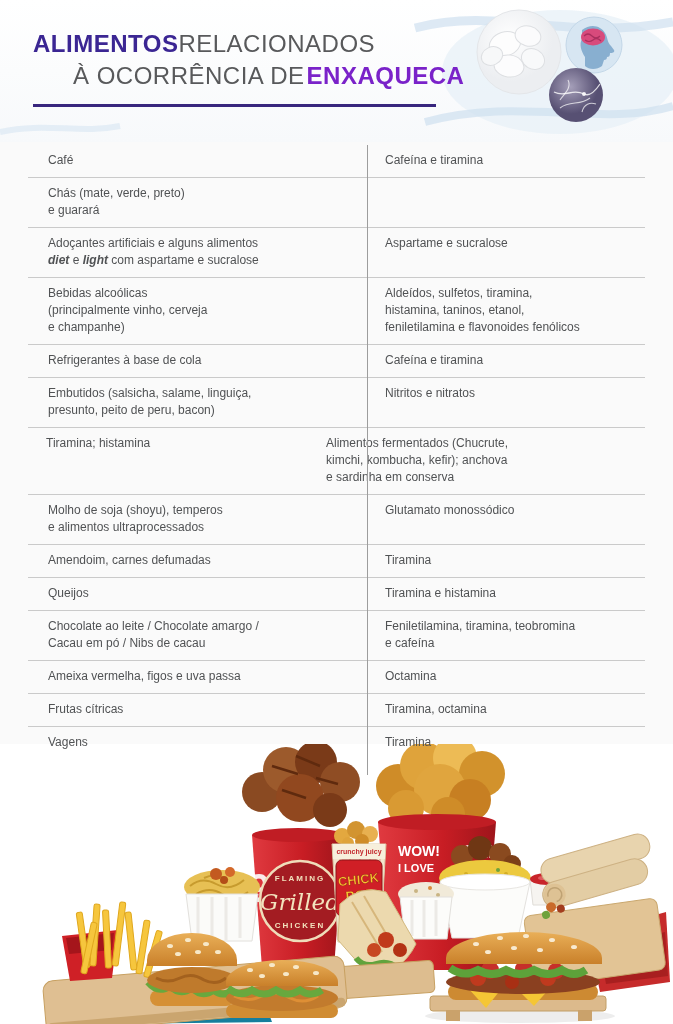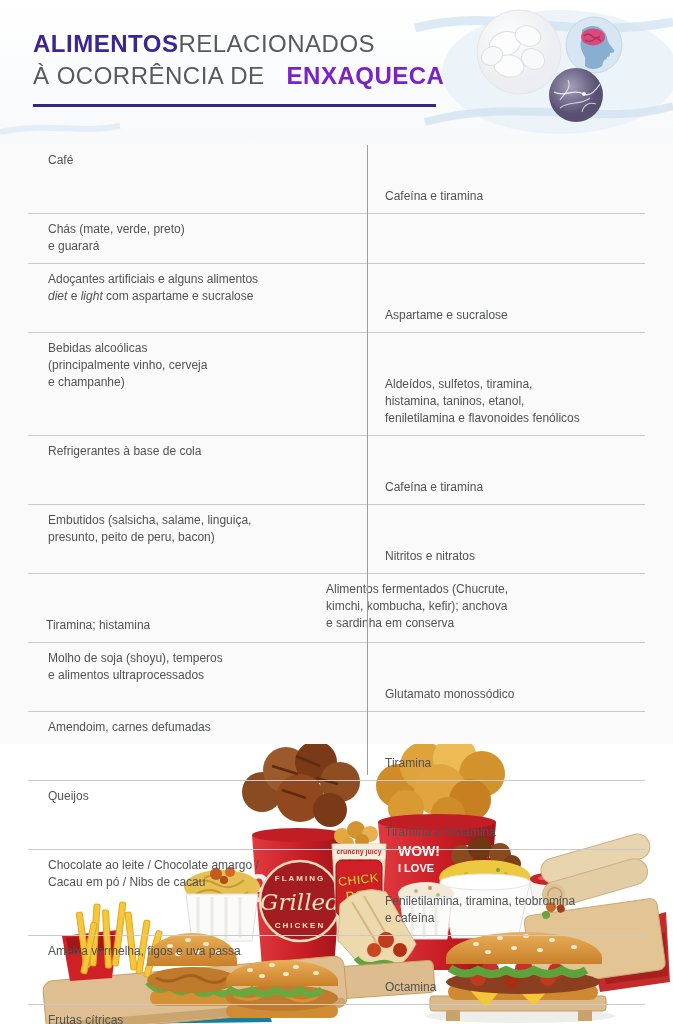--- a/index.html
+++ b/index.html
@@ -5,32 +5,32 @@
   html,body{margin:0;padding:0;background:#e9e9e9;}
   .page{position:relative;width:673px;height:1024px;margin:0 auto;overflow:hidden;
         background:#fafafa;font-family:"Liberation Sans",sans-serif;}
   
   .header{position:absolute;top:0;left:0;width:673px;height:142px;
           background:linear-gradient(180deg,#ffffff 0%,#f7f9fb 100%);}
   .header-decor{position:absolute;top:0;right:0;width:673px;height:142px;}
   .title-block{position:absolute;top:28px;left:33px;z-index:3;}
   .t-line{font-size:24px;line-height:32px;letter-spacing:.5px;white-space:nowrap;}
   .t-bold1{font-weight:800;color:#3b2693;}
-  .t-bold2{font-weight:800;color:#7a22c9;margin-left:22px;}
-  .t-gray{font-weight:400;color:#58595b;}
+  .t-bold2{font-weight:800;color:#7a22c9;margin-left:2px;}
+  .t-gray{font-weight:400;color:#58595b;margin-left:40px;}
   .t-gray.after{margin-left:0;}
   .title-underline{width:403px;height:3px;background:#38267e;margin-top:12px;}
   
   .food-table{position:absolute;top:145px;left:28px;width:617px;z-index:2;}
   .row{display:flex;border-bottom:1px solid #cacaca;}
   .row:last-child{border-bottom:none;}
   .cell{font-size:12px;line-height:17px;color:#505254;white-space:pre-line;}
   .cell-food{width:339px;box-sizing:border-box;padding:7px 26px 8px 20px;}
-  .cell-sub{flex:1;box-sizing:border-box;padding:7px 4px 8px 18px;margin-top:36px;}
-  .cell-food em{font-style:italic;}
+  .cell-sub{flex:1;box-sizing:border-box;padding:7px 4px 8px 18px;}
+  .cell-food em{font-style:italic;font-weight:bold;}
   .v-divider{position:absolute;top:145px;left:367px;width:1px;height:630px;
              background:#9d9d9d;z-index:3;}
   
   .photo{position:absolute;top:744px;left:0;width:673px;height:280px;z-index:1;}
   svg text{font-family:"Liberation Sans",sans-serif;}
   svg text.script{font-family:"DejaVu Serif",serif;font-style:italic;}
 </style>
 </head>
 <body>
 

